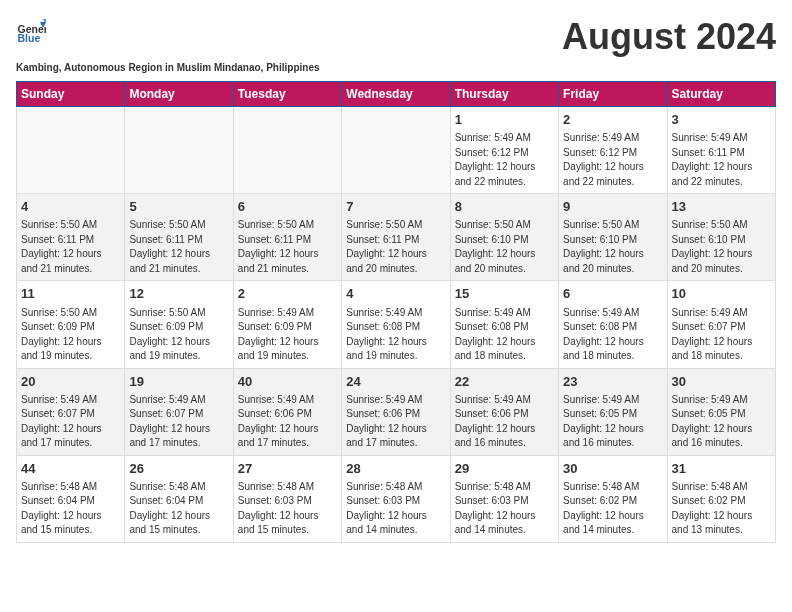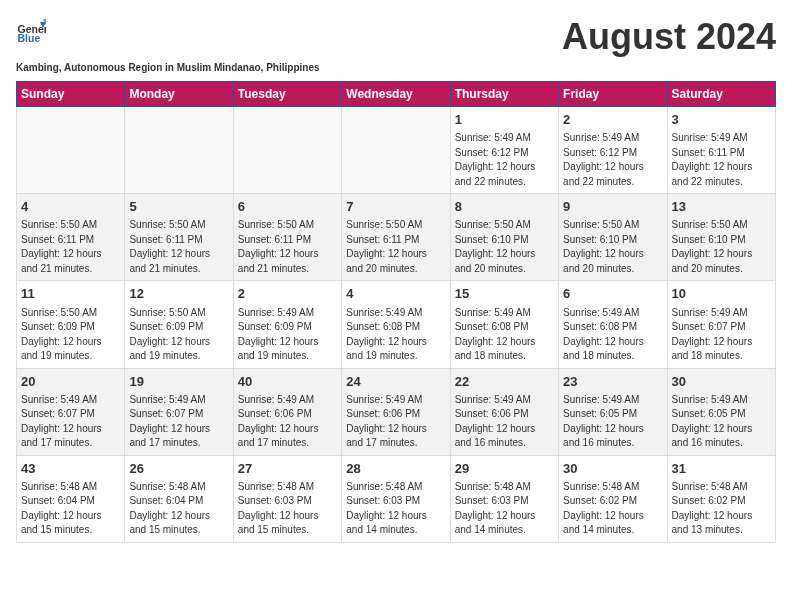--- a/index.html
+++ b/index.html
@@ -292,21 +292,21 @@
         <td>
           <span class="day-number">30</span>
           <div class="day-info" style="white-space: pre-line;">Sunrise: 5:49 AM
 Sunset: 6:05 PM
 Daylight: 12 hours
 and 16 minutes.</div>
         </td>
       </tr>
       <tr>
         <td>
-          <span class="day-number">43</span>
+          <span class="day-number">44</span>
           <div class="day-info" style="white-space: pre-line;">Sunrise: 5:48 AM
 Sunset: 6:04 PM
 Daylight: 12 hours
 and 15 minutes.</div>
         </td>
         <td>
           <span class="day-number">26</span>
           <div class="day-info" style="white-space: pre-line;">Sunrise: 5:48 AM
 Sunset: 6:04 PM
 Daylight: 12 hours

